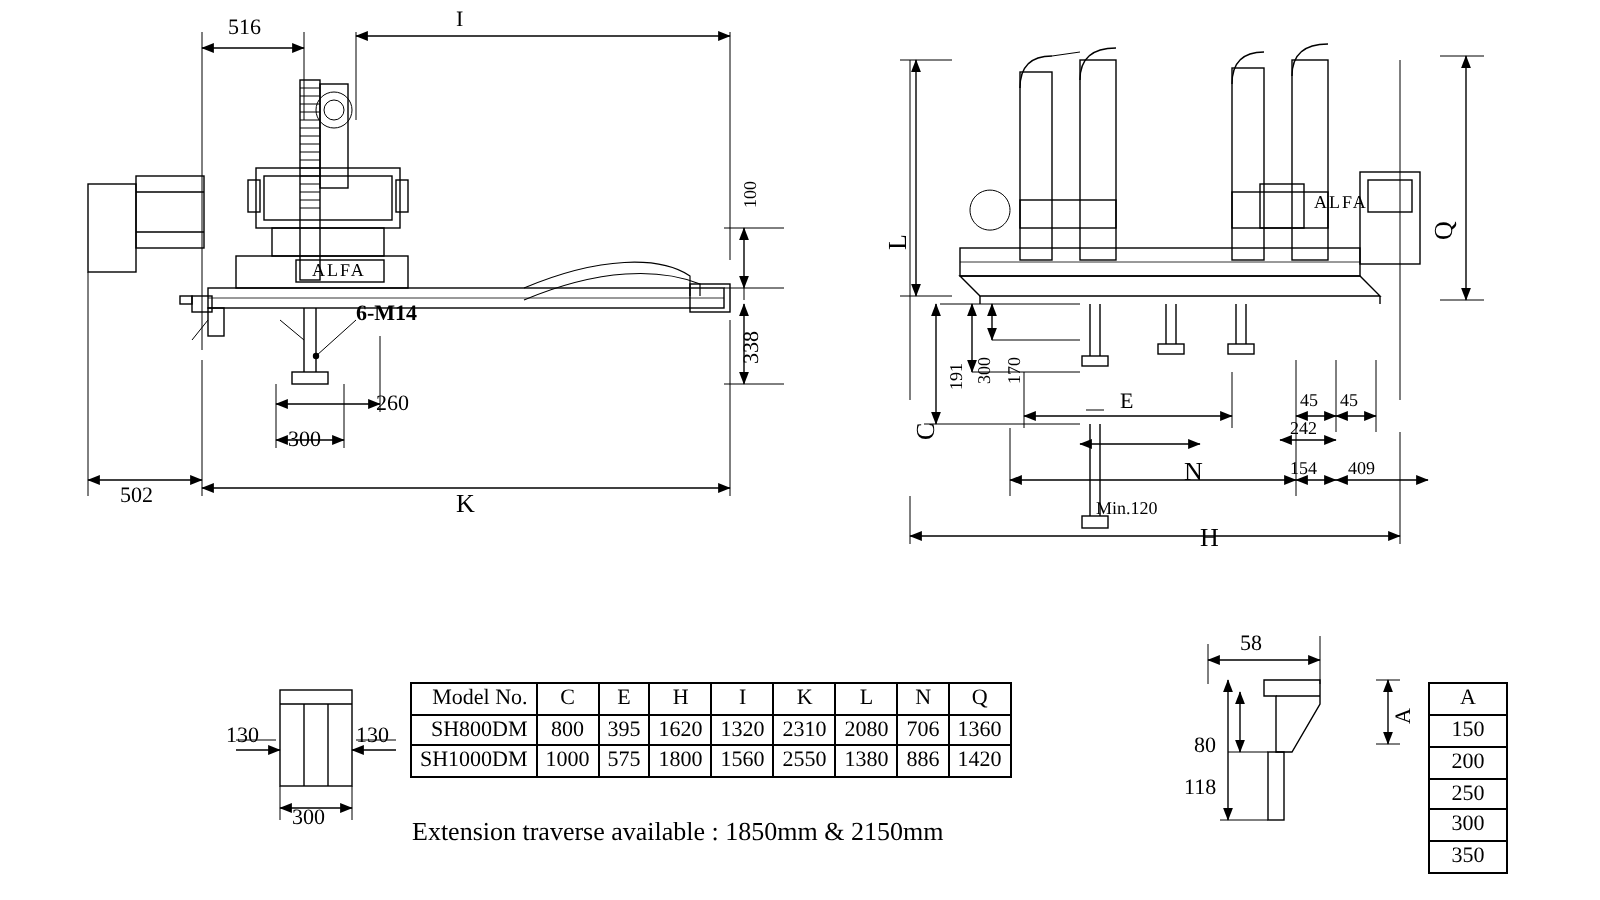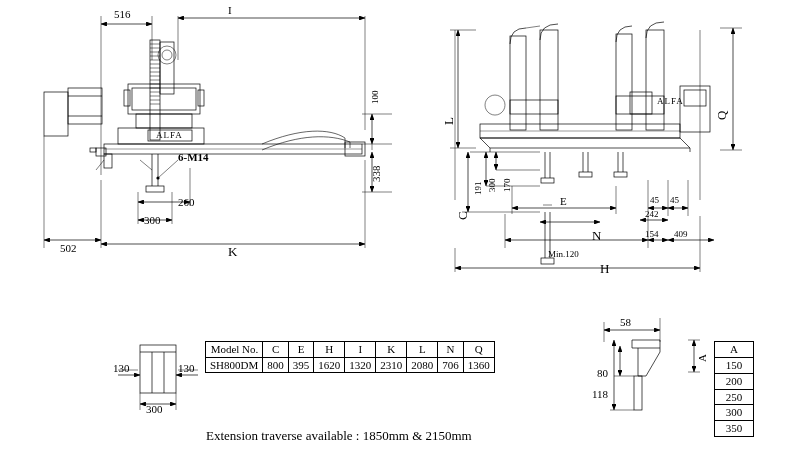--- a/index.html
+++ b/index.html
@@ -40,21 +40,20 @@
     text-align:center;
     font-weight:normal;
     line-height:1.15;
   }
   #spec-table th:first-child,#spec-table td:first-child{
     text-align:right;padding-left:4px;
   }
   #ext-note{
     position:absolute;left:206px;top:408px;
     font-size:13px;
-    margin-top:20px;
   }
   
   #a-table{
     position:absolute;left:714px;top:341px;
     border-collapse:collapse;font-size:11px;
   }
   #a-table td{
     border:1px solid #000;
     width:34px;text-align:center;padding:0 2px;line-height:1.35;
   }
@@ -301,21 +300,21 @@
 <div class="lbl" style="left:114px;top:9px;">516</div>
 <div class="lbl" style="left:228px;top:5px;">I</div>
 <div class="lbl sm" style="left:371px;top:104px;">
     <span class="vert" style="position:absolute;left:0;top:0;">100</span>
   </div>
 <div class="lbl" style="left:371px;top:182px;">
     <span class="vert" style="position:absolute;left:0;top:0;">338</span>
   </div>
 <div class="lbl" style="left:60px;top:243px;">502</div>
 <div class="lbl big" style="left:228px;top:245px;">K</div>
-<div class="lbl" style="left:178px;top:197px;">260</div>
+<div class="lbl" style="left:188px;top:197px;">260</div>
 <div class="lbl" style="left:144px;top:215px;">300</div>
 <div class="lbl" style="left:178px;top:152px;font-weight:bold;">6-M14</div>
 <div class="lbl sm" style="left:156px;top:131px;letter-spacing:1px;">ALFA</div>
 
 <div class="lbl big" style="left:442px;top:125px;">
     <span class="vert" style="position:absolute;left:0;top:0;">L</span>
   </div>
 <div class="lbl big" style="left:715px;top:120px;">
     <span class="vert" style="position:absolute;left:0;top:0;">Q</span>
   </div>
@@ -372,20 +371,31 @@
       <td>SH800DM</td>
       <td>800</td>
       <td>395</td>
       <td>1620</td>
       <td>1320</td>
       <td>2310</td>
       <td>2080</td>
       <td>706</td>
       <td>1360</td>
     </tr>
+    <tr>
+      <td>SH1000DM</td>
+      <td>1000</td>
+      <td>575</td>
+      <td>1800</td>
+      <td>1560</td>
+      <td>2550</td>
+      <td>1380</td>
+      <td>886</td>
+      <td>1420</td>
+    </tr>
   </tbody>
 </table>
 
 <div id="ext-note">Extension traverse available : 1850mm &amp; 2150mm</div>
 
 <table id="a-table">
   <tbody>
       <tr>
         <td>A</td>
       </tr>

